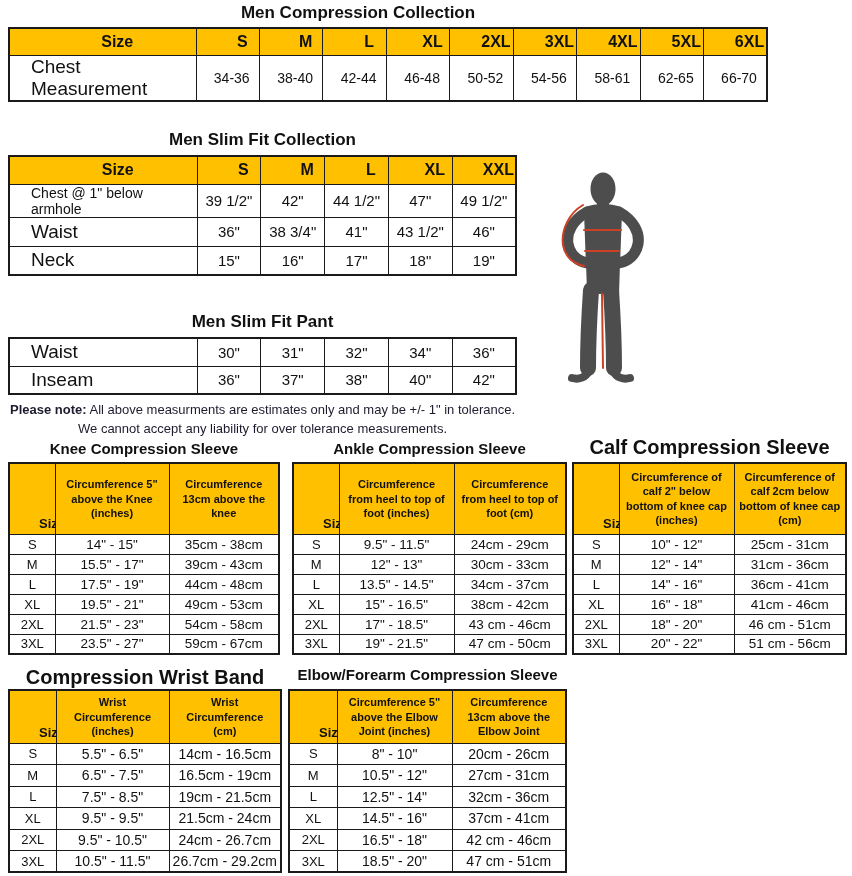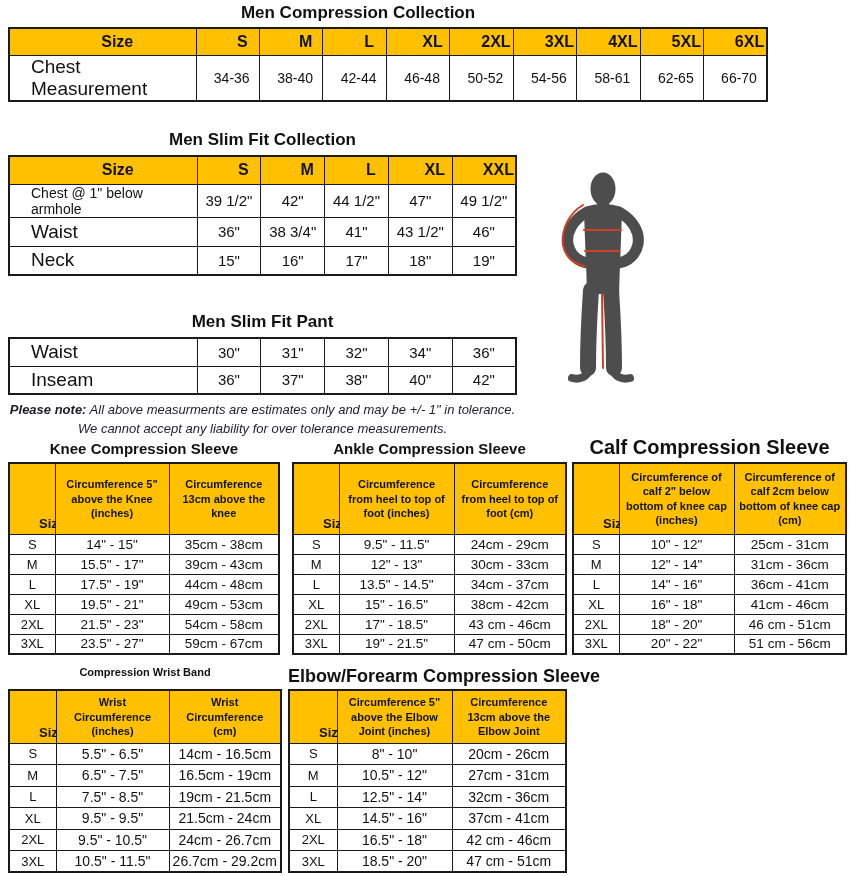--- a/index.html
+++ b/index.html
@@ -10,22 +10,22 @@
     width:852px;height:876px;position:relative;background:#ffffff;
     font-family:"Liberation Sans", sans-serif;color:var(--text);
   }
   .title{position:absolute;text-align:center;font-weight:bold;color:var(--text);white-space:nowrap;}
   #title-compression{left:8px;top:3px;width:700px;font-size:17px;}
   #title-slim{left:8px;top:130px;width:509px;font-size:17px;}
   #title-pant{left:8px;top:312px;width:509px;font-size:17px;}
   #title-knee{left:8px;top:440px;width:272px;font-size:15px;}
   #title-ankle{left:292px;top:440px;width:275px;font-size:15px;}
   #title-calf{left:572px;top:436px;width:275px;font-size:20px;}
-  #title-wrist{left:8px;top:666px;width:274px;font-size:11px;}
-  #title-elbow{left:288px;top:666px;width:279px;font-size:18px;}
+  #title-wrist{left:8px;top:666px;width:274px;font-size:20px;}
+  #title-elbow{left:288px;top:666px;width:279px;font-size:15px;}
 
   table{position:absolute;border-collapse:collapse;table-layout:fixed;border:2px solid var(--border);}
   td,th{border:1px solid var(--border);text-align:center;vertical-align:middle;padding:0;overflow:hidden;font-weight:normal;}
   th{background:var(--gold);font-weight:bold;padding-left:29px;}
   .hcell{background:var(--gold);font-weight:bold;font-size:16px;}
   .rowlabel{text-align:left;padding-left:21px;background:#fff;}
 
   #t-compression{left:8px;top:27px;width:760px;}
   #t-compression thead tr{height:27px;}
   #t-compression tbody tr{height:29px;}
@@ -54,21 +54,21 @@
   #t-knee{left:8px;top:462px;width:272px;}
   #t-ankle{left:292px;top:462px;width:275px;}
   #t-calf{left:572px;top:462px;width:275px;}
 
   .grid-b thead tr{height:53px;}
   .grid-b tbody tr{height:21.5px;}
   .grid-b .gval{font-size:14px;}
   #t-wrist{left:8px;top:689px;width:274px;}
   #t-elbow{left:288px;top:689px;width:279px;}
 
-  .note{position:absolute;left:0;top:401px;width:525px;text-align:center;font-size:13px;line-height:1.45;color:#1c1c2e;font-style:italic;}
+  .note{position:absolute;left:0;top:401px;width:525px;text-align:center;font-size:13px;line-height:1.45;color:#1c1c2e;}
   .note .b{font-weight:bold;}
 
   #figure-wrap{position:absolute;left:558px;top:170px;width:92px;height:228px;}
   .fig-fill{fill:var(--fig);}
   .fig-limb{stroke:var(--fig);fill:none;stroke-linecap:round;}
   .red-line{stroke:var(--red);stroke-width:2;fill:none;stroke-linecap:round;}
 </style>
 </head>
 <body>
 

